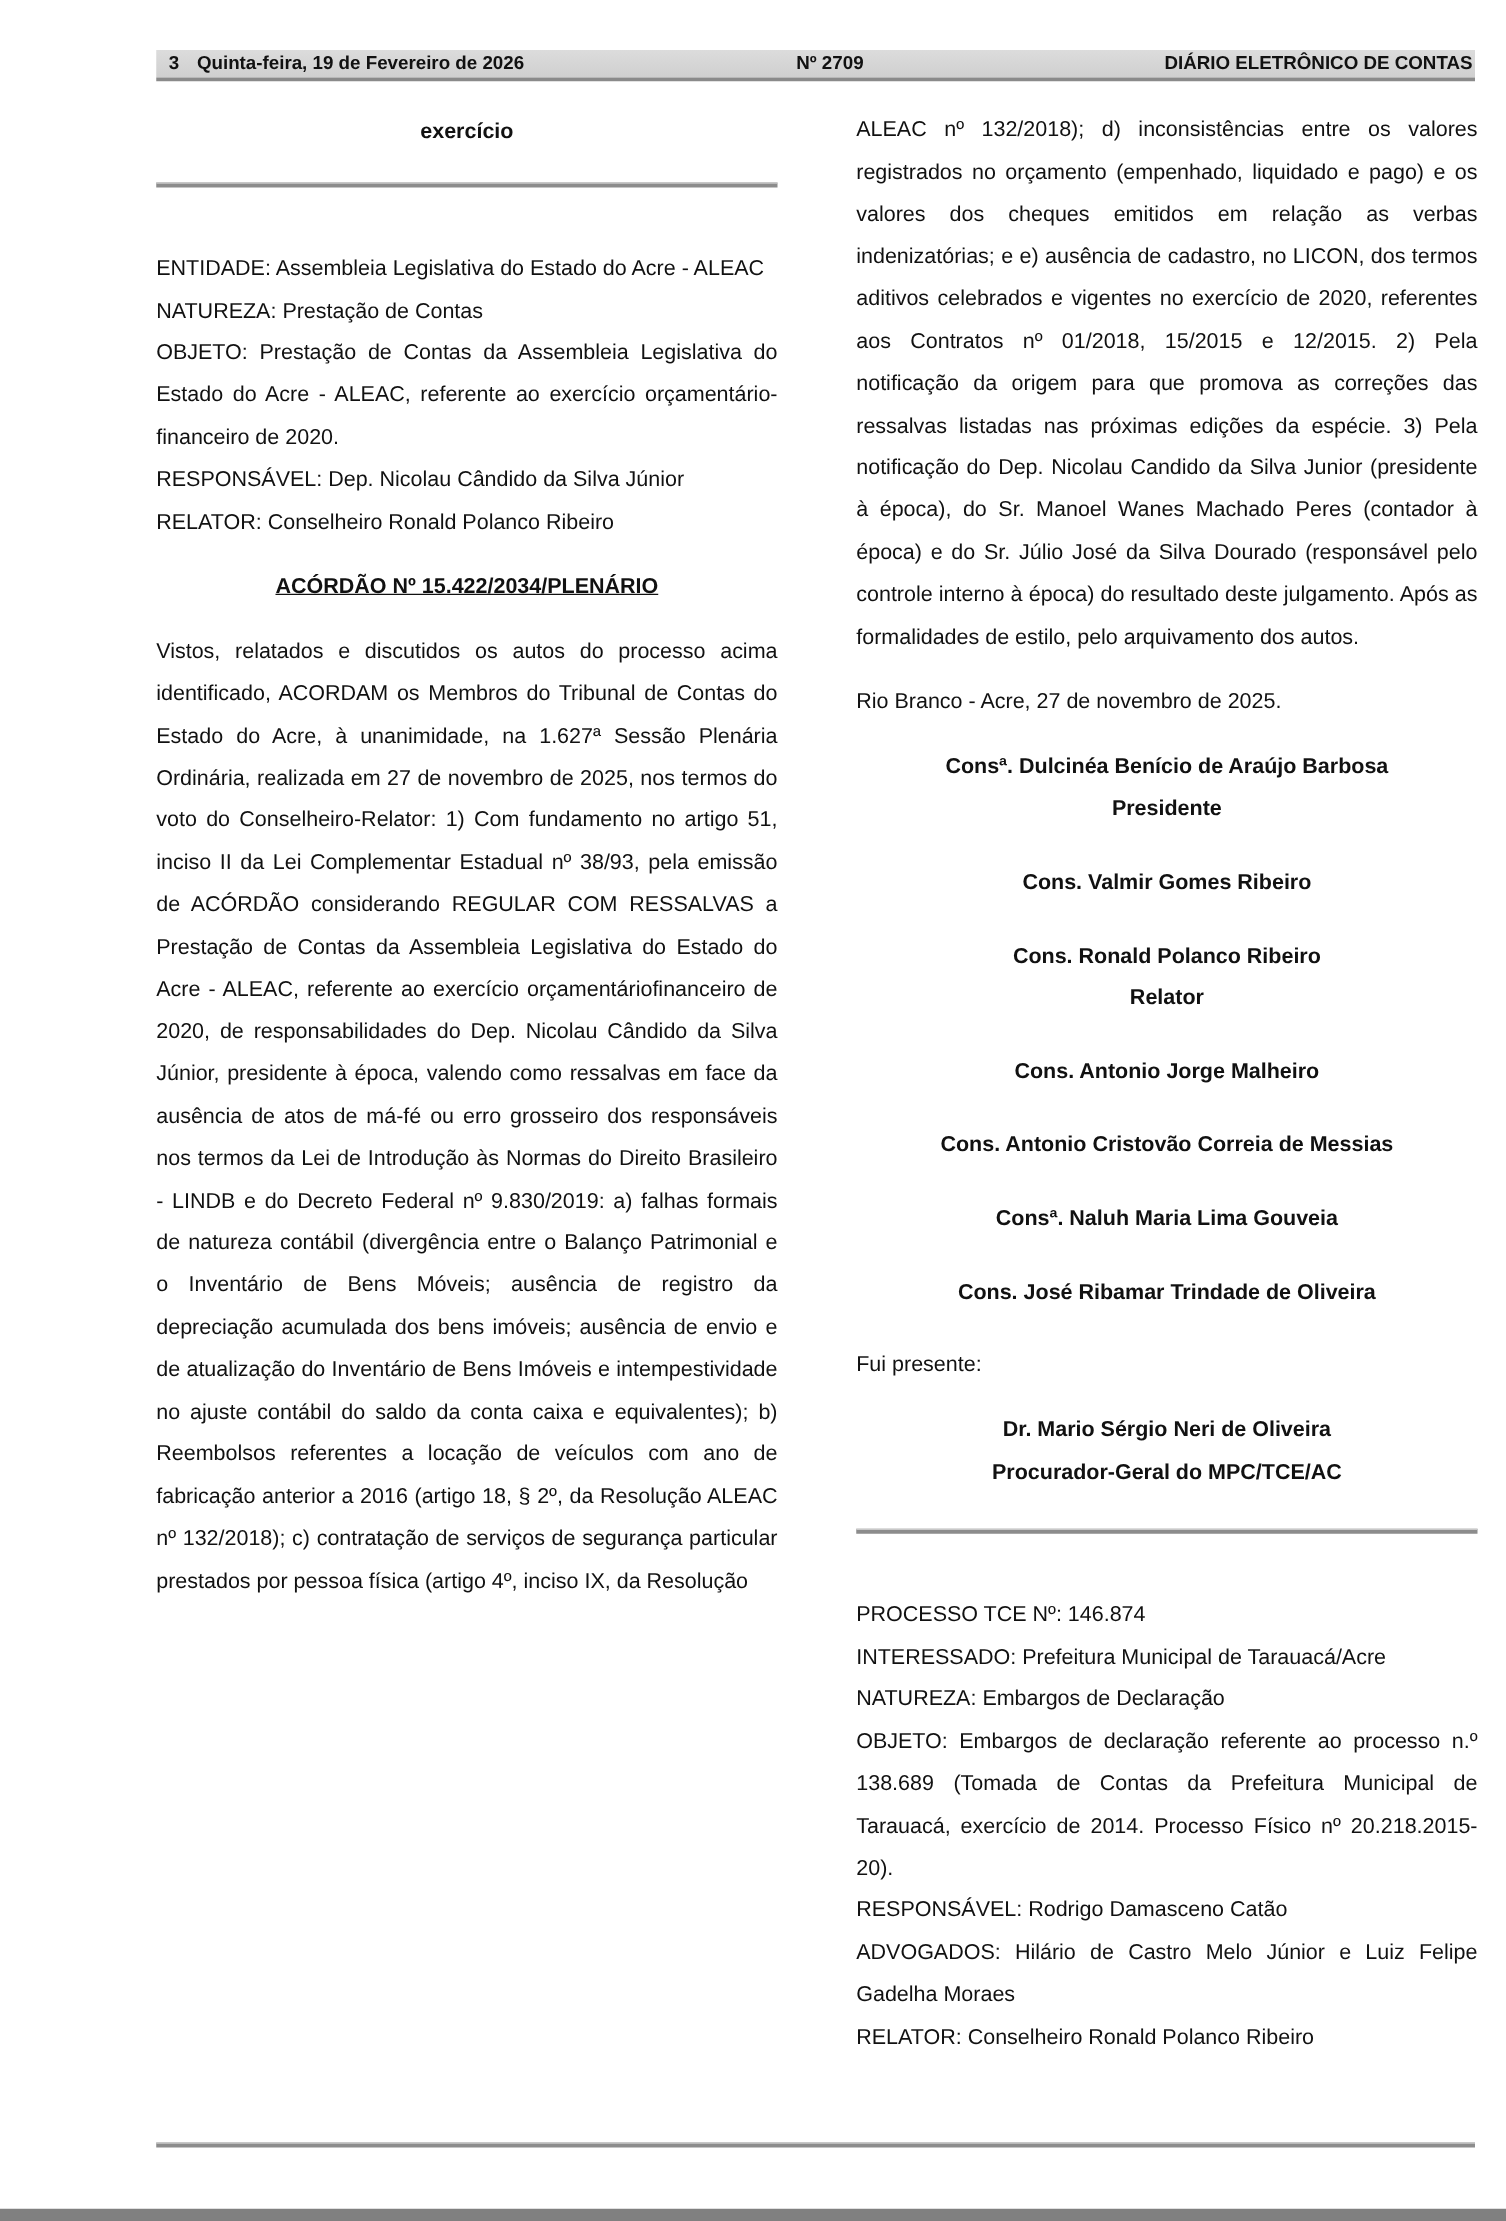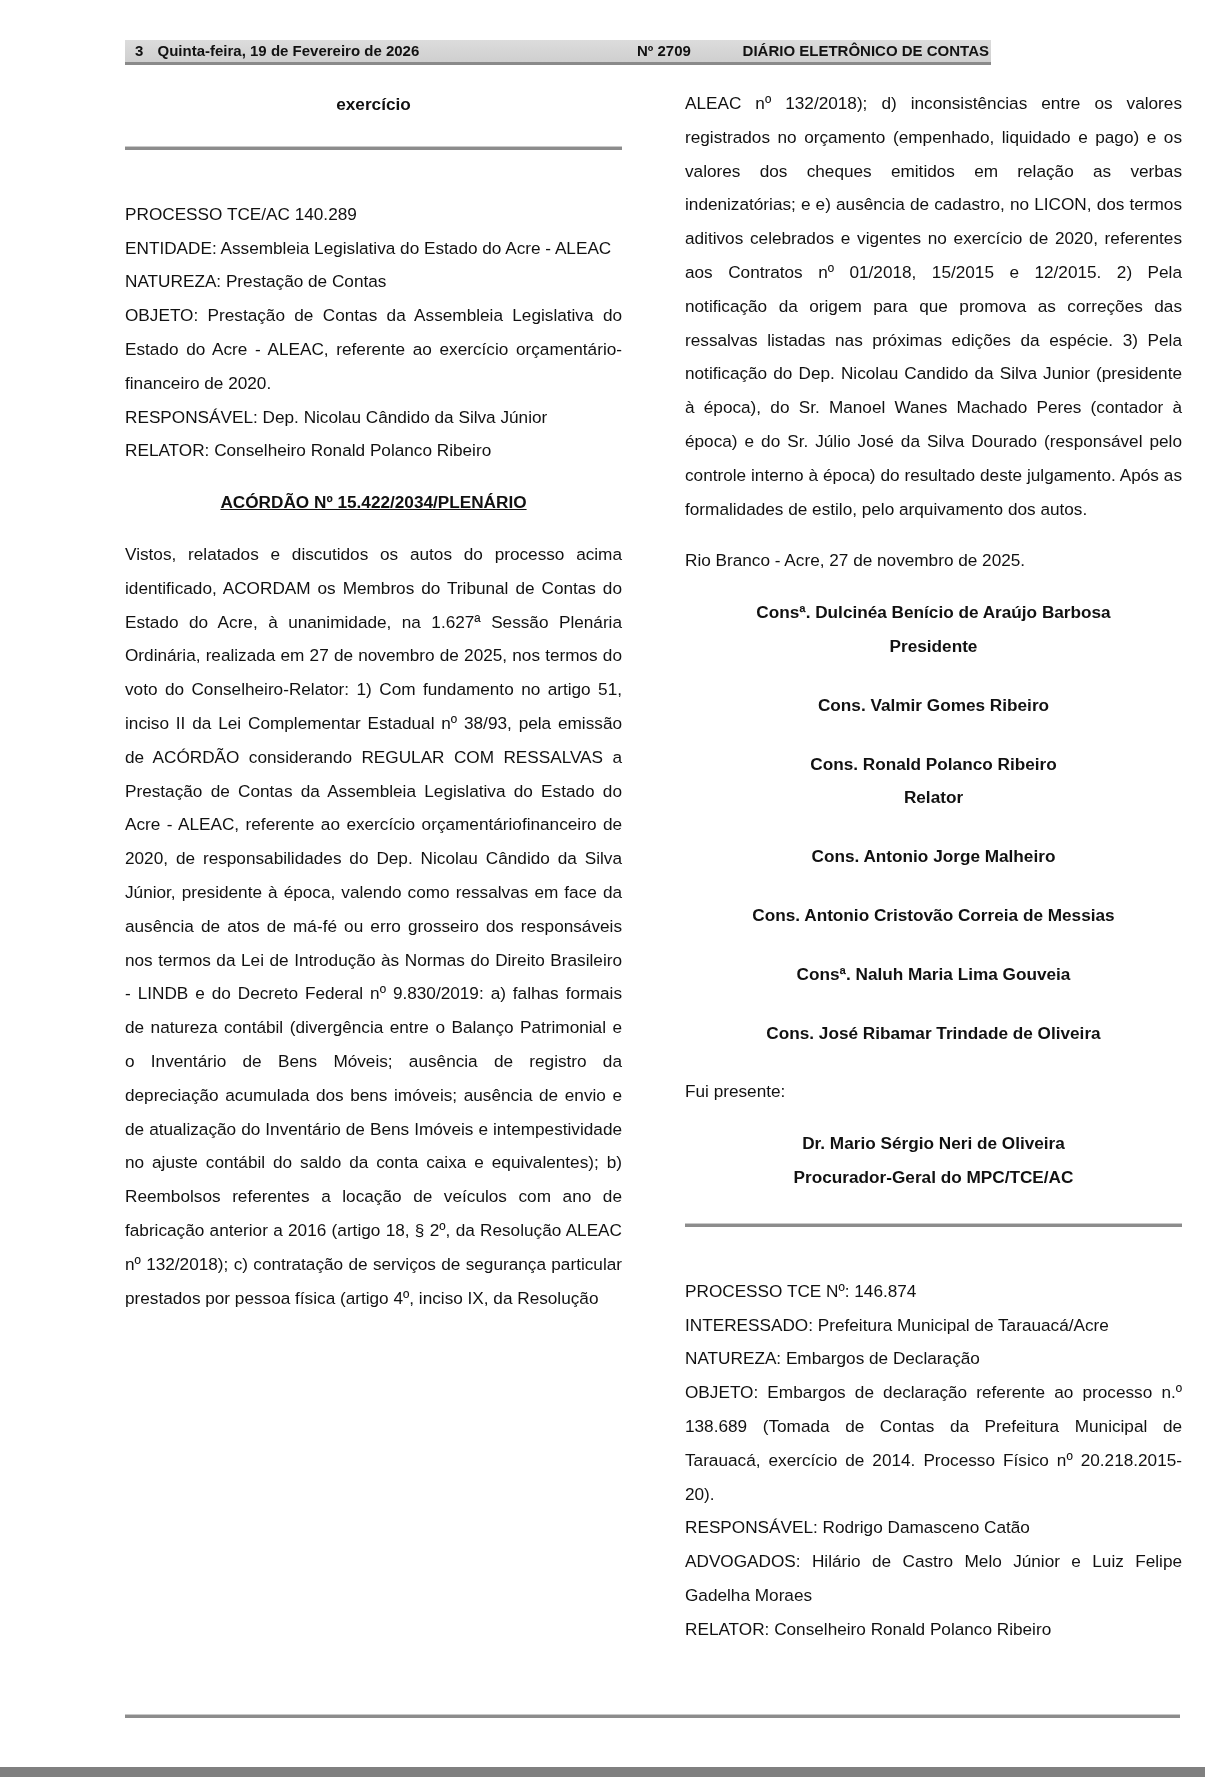--- a/index.html
+++ b/index.html
@@ -12,21 +12,21 @@
       height: 1777px;
       position: relative;
       overflow: hidden;
       font-family: "Liberation Sans", sans-serif;
       color: #111111;
     }
     .header-bar {
       position: absolute;
       left: 125px;
       top: 40px;
-      width: 866px;
+      width: 1055px;
       height: 22px;
       background: linear-gradient(#dcdcdc, #cfcfcf);
       border-bottom: 3px solid #8a8a8a;
       font-family: "Liberation Sans", sans-serif;
       font-weight: bold;
       font-size: 15px;
       line-height: 22px;
       color: #111;
     }
     .header-bar .hb-left { position: absolute; left: 10px; top: 0; }
@@ -102,21 +102,20 @@
   <span class="hb-right">DIÁRIO ELETRÔNICO DE CONTAS</span>
 </div>
 
 <div class="col col-left">
   <div class="center-bold" style="margin-top:0;">
     <div>exercício</div>
   </div>
   <div class="rule" style="margin-top:24px;"></div>
 
   <div style="margin-top:48px;">
-    <div class="meta-line">PROCESSO TCE/AC 140.289</div>
     <div class="just">ENTIDADE: Assembleia Legislativa do Estado do Acre - ALEAC</div>
     <div>NATUREZA: Prestação de Contas</div>
     <div class="just">OBJETO: Prestação de Contas da Assembleia Legislativa do Estado do Acre - ALEAC, referente ao exercício orçamentário-financeiro de 2020.</div>
     <div class="meta-line">RESPONSÁVEL: Dep. Nicolau Cândido da Silva Júnior</div>
     <div class="meta-line">RELATOR: Conselheiro Ronald Polanco Ribeiro</div>
   </div>
 
   <div class="acordao-title" style="margin-top:18px;">ACÓRDÃO Nº 15.422/2034/PLENÁRIO</div>
 
 

